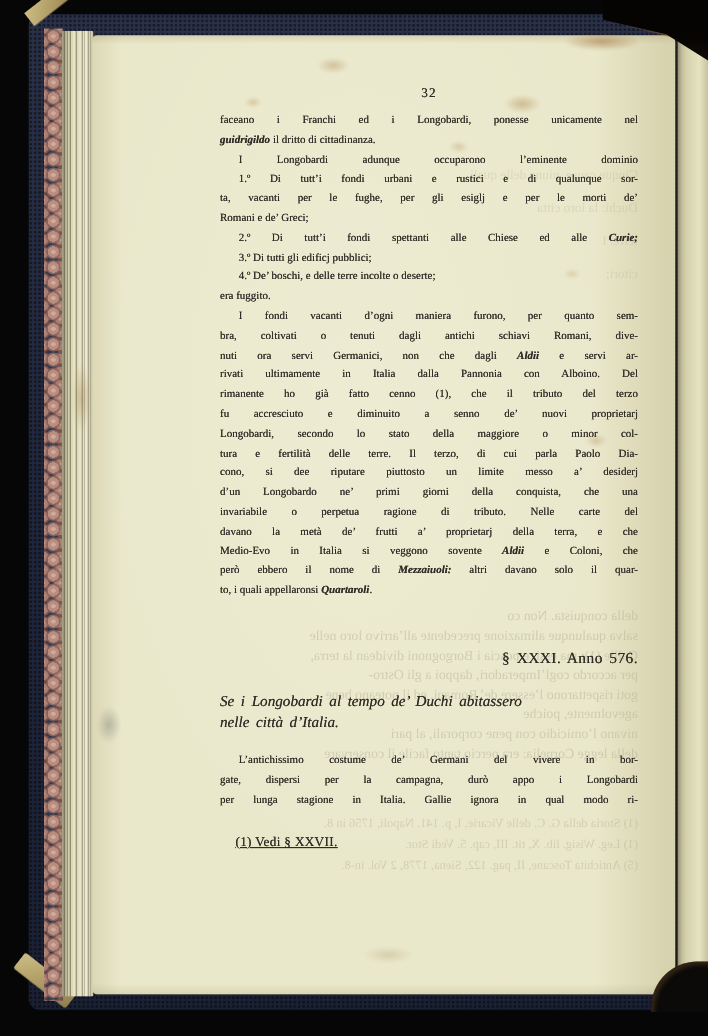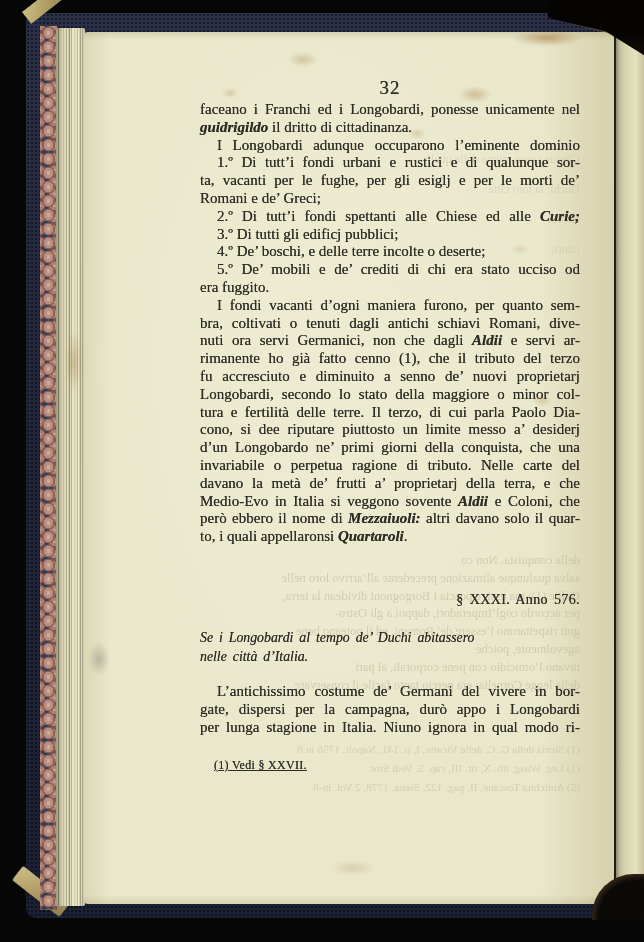--- a/index.html
+++ b/index.html
@@ -64,22 +64,22 @@
         transform:rotate(14deg);filter:blur(.6px);}
   
   .corner-br{position:absolute;left:592px;top:874px;width:52px;height:46px;
         background:#0b0a08;border-radius:42px 0 0 0;
         box-shadow:inset 3px 3px 4px rgba(130,90,45,.35);}
 
   
   .text-layer{position:absolute;left:116px;top:0;width:380px;height:872px;color:#2f2c26;
         text-shadow:0 0 .4px rgba(47,44,38,.85);}
   .pgnum{position:absolute;left:0;top:45px;width:100%;text-align:center;
-        font-size:19px;letter-spacing:1px;}
-  .lines{position:absolute;left:0;width:100%;font-size:15px;line-height:17.8px;}
+        font-size:12px;letter-spacing:1px;}
+  .lines{position:absolute;left:0;width:100%;font-size:10px;line-height:17.8px;}
   #lines-main{top:69px;}
   #lines-closing{top:651px;}
   .tline{white-space:nowrap;text-align:justify;text-align-last:justify;overflow:visible;}
   .tline.last{text-align-last:left;}
   .tline.indent{text-indent:17px;}
   .it{font-style:italic;font-weight:bold;}
   .heading{position:absolute;left:0;top:560px;width:100%;text-align:right;
         font-size:14px;word-spacing:2px;letter-spacing:.4px;}
   .subtitle{position:absolute;left:0;top:596px;width:100%;
         font-style:italic;font-size:13.8px;line-height:19px;word-spacing:2.5px;}
@@ -140,46 +140,46 @@
       <div class="lines" id="lines-main">
           <div class="tline"><span>faceano i Franchi ed i Longobardi, ponesse unicamente nel</span></div>
           <div class="tline last"><span class="it">guidrigildo</span><span> il dritto di cittadinanza.</span></div>
           <div class="tline indent"><span>I Longobardi adunque occuparono l’eminente dominio</span></div>
           <div class="tline indent"><span>1.º Di tutt’i fondi urbani e rustici e di qualunque sor-</span></div>
           <div class="tline"><span>ta, vacanti per le fughe, per gli esiglj e per le morti de’</span></div>
           <div class="tline last"><span>Romani e de’ Greci;</span></div>
           <div class="tline indent"><span>2.º Di tutt’i fondi spettanti alle Chiese ed alle </span><span class="it">Curie;</span></div>
           <div class="tline indent last"><span>3.º Di tutti gli edificj pubblici;</span></div>
           <div class="tline indent last"><span>4.º De’ boschi, e delle terre incolte o deserte;</span></div>
-          <div class="tline indent"><span>5.º De’ mobili e de’ crediti di chi era stato ucciso od</span></div>
           <div class="tline last"><span>era fuggito.</span></div>
           <div class="tline indent"><span>I fondi vacanti d’ogni maniera furono, per quanto sem-</span></div>
           <div class="tline"><span>bra, coltivati o tenuti dagli antichi schiavi Romani, dive-</span></div>
           <div class="tline"><span>nuti ora servi Germanici, non che dagli </span><span class="it">Aldii</span><span> e servi ar-</span></div>
+          <div class="tline"><span>rivati ultimamente in Italia dalla Pannonia con Alboino. Del</span></div>
           <div class="tline"><span>rimanente ho già fatto cenno (1), che il tributo del terzo</span></div>
           <div class="tline"><span>fu accresciuto e diminuito a senno de’ nuovi proprietarj</span></div>
           <div class="tline"><span>Longobardi, secondo lo stato della maggiore o minor col-</span></div>
           <div class="tline"><span>tura e fertilità delle terre. Il terzo, di cui parla Paolo Dia-</span></div>
           <div class="tline"><span>cono, si dee riputare piuttosto un limite messo a’ desiderj</span></div>
           <div class="tline"><span>d’un Longobardo ne’ primi giorni della conquista, che una</span></div>
           <div class="tline"><span>invariabile o perpetua ragione di tributo. Nelle carte del</span></div>
           <div class="tline"><span>davano la metà de’ frutti a’ proprietarj della terra, e che</span></div>
           <div class="tline"><span>Medio-Evo in Italia si veggono sovente </span><span class="it">Aldii</span><span> e Coloni, che</span></div>
           <div class="tline"><span>però ebbero il nome di </span><span class="it">Mezzaiuoli:</span><span> altri davano solo il quar-</span></div>
           <div class="tline last"><span>to, i quali appellaronsi </span><span class="it">Quartaroli</span><span>.</span></div>
         </div>
       <div class="heading">§ XXXI. Anno 576.</div>
       <div class="subtitle">
         <div>Se i Longobardi al tempo de’ Duchi abitassero</div>
         <div>nelle città d’Italia.</div>
       </div>
       <div class="lines" id="lines-closing">
           <div class="tline indent"><span>L’antichissimo costume de’ Germani del vivere in bor-</span></div>
           <div class="tline"><span>gate, dispersi per la campagna, durò appo i Longobardi</span></div>
-          <div class="tline"><span>per lunga stagione in Italia. Niuno ignora in qual modo ri-</span></div>
+          <div class="tline"><span>per lunga stagione in Italia. Gallie ignora in qual modo ri-</span></div>
         </div>
       <div class="footnote">(1) Vedi § XXVII.</div>
     </div>
   </div>
 
   <span class="fox" style="left:288px;top:52px;width:30px;height:15px;background:radial-gradient(rgba(164,120,58,.35),transparent 70%);"></span>
   <span class="fox" style="left:458px;top:86px;width:34px;height:17px;background:radial-gradient(rgba(164,120,58,.4),transparent 70%);"></span>
   <span class="fox" style="left:512px;top:30px;width:70px;height:16px;background:radial-gradient(rgba(150,100,40,.5),transparent 72%);"></span>
   <span class="fox" style="left:222px;top:88px;width:16px;height:10px;background:radial-gradient(rgba(164,120,58,.3),transparent 70%);"></span>
   <span class="fox" style="left:408px;top:128px;width:18px;height:11px;background:radial-gradient(rgba(164,120,58,.28),transparent 70%);"></span>

